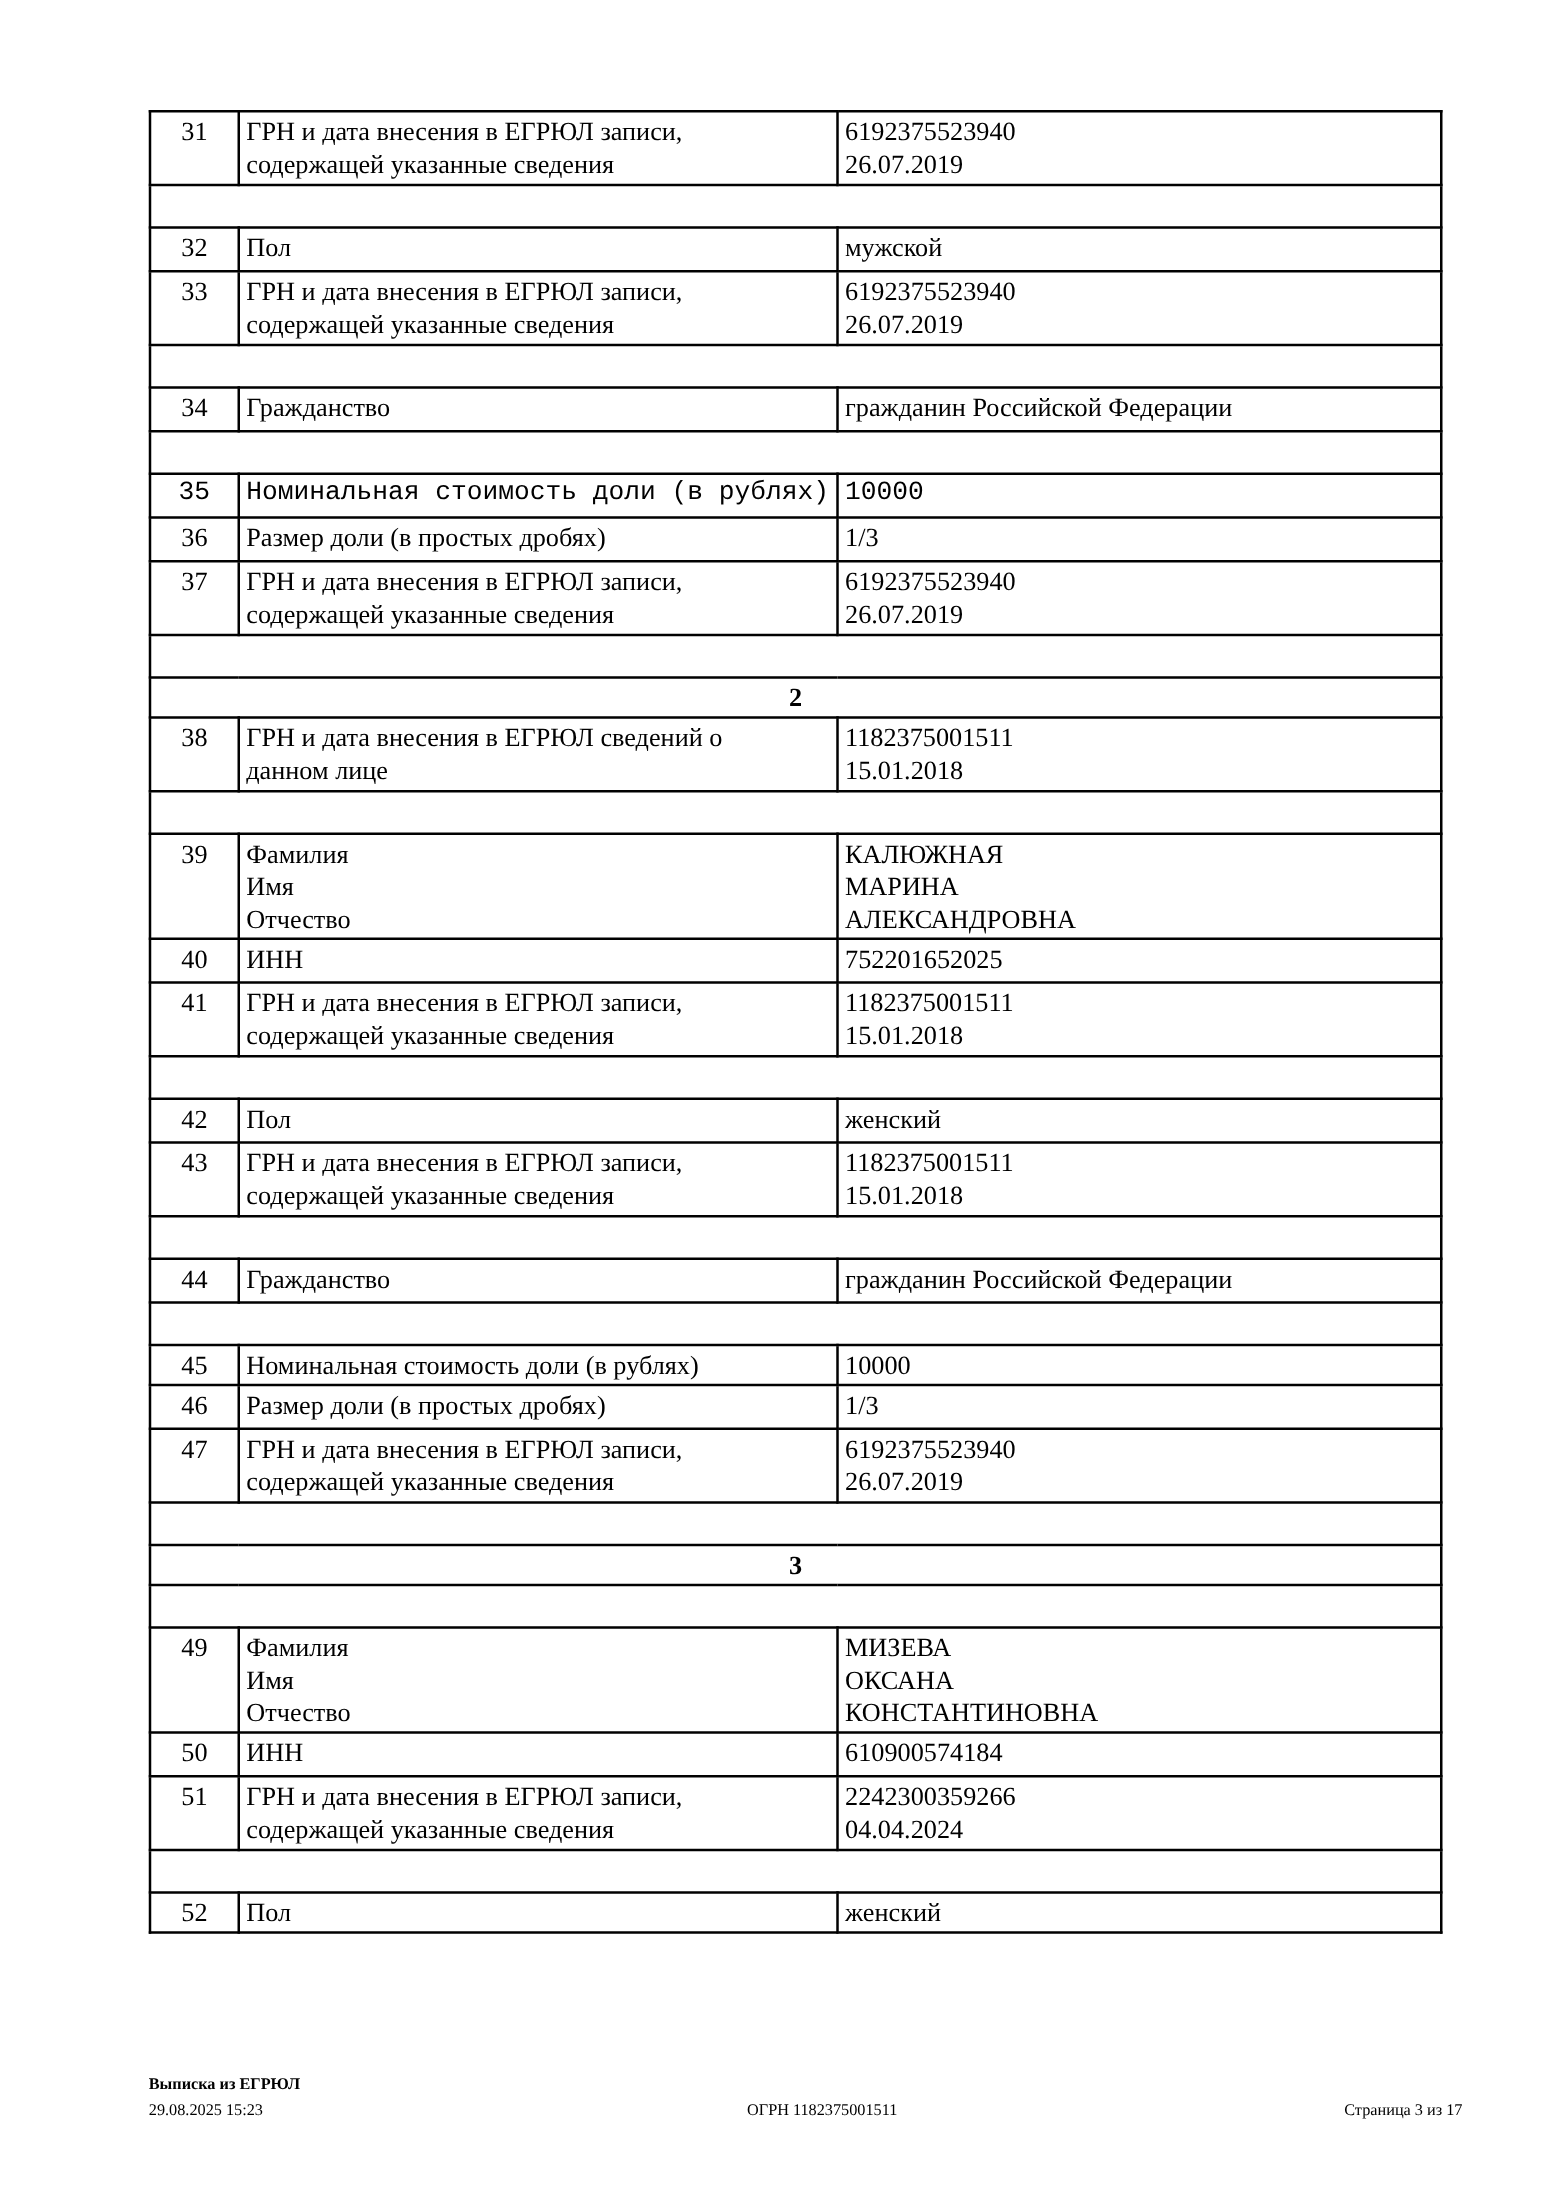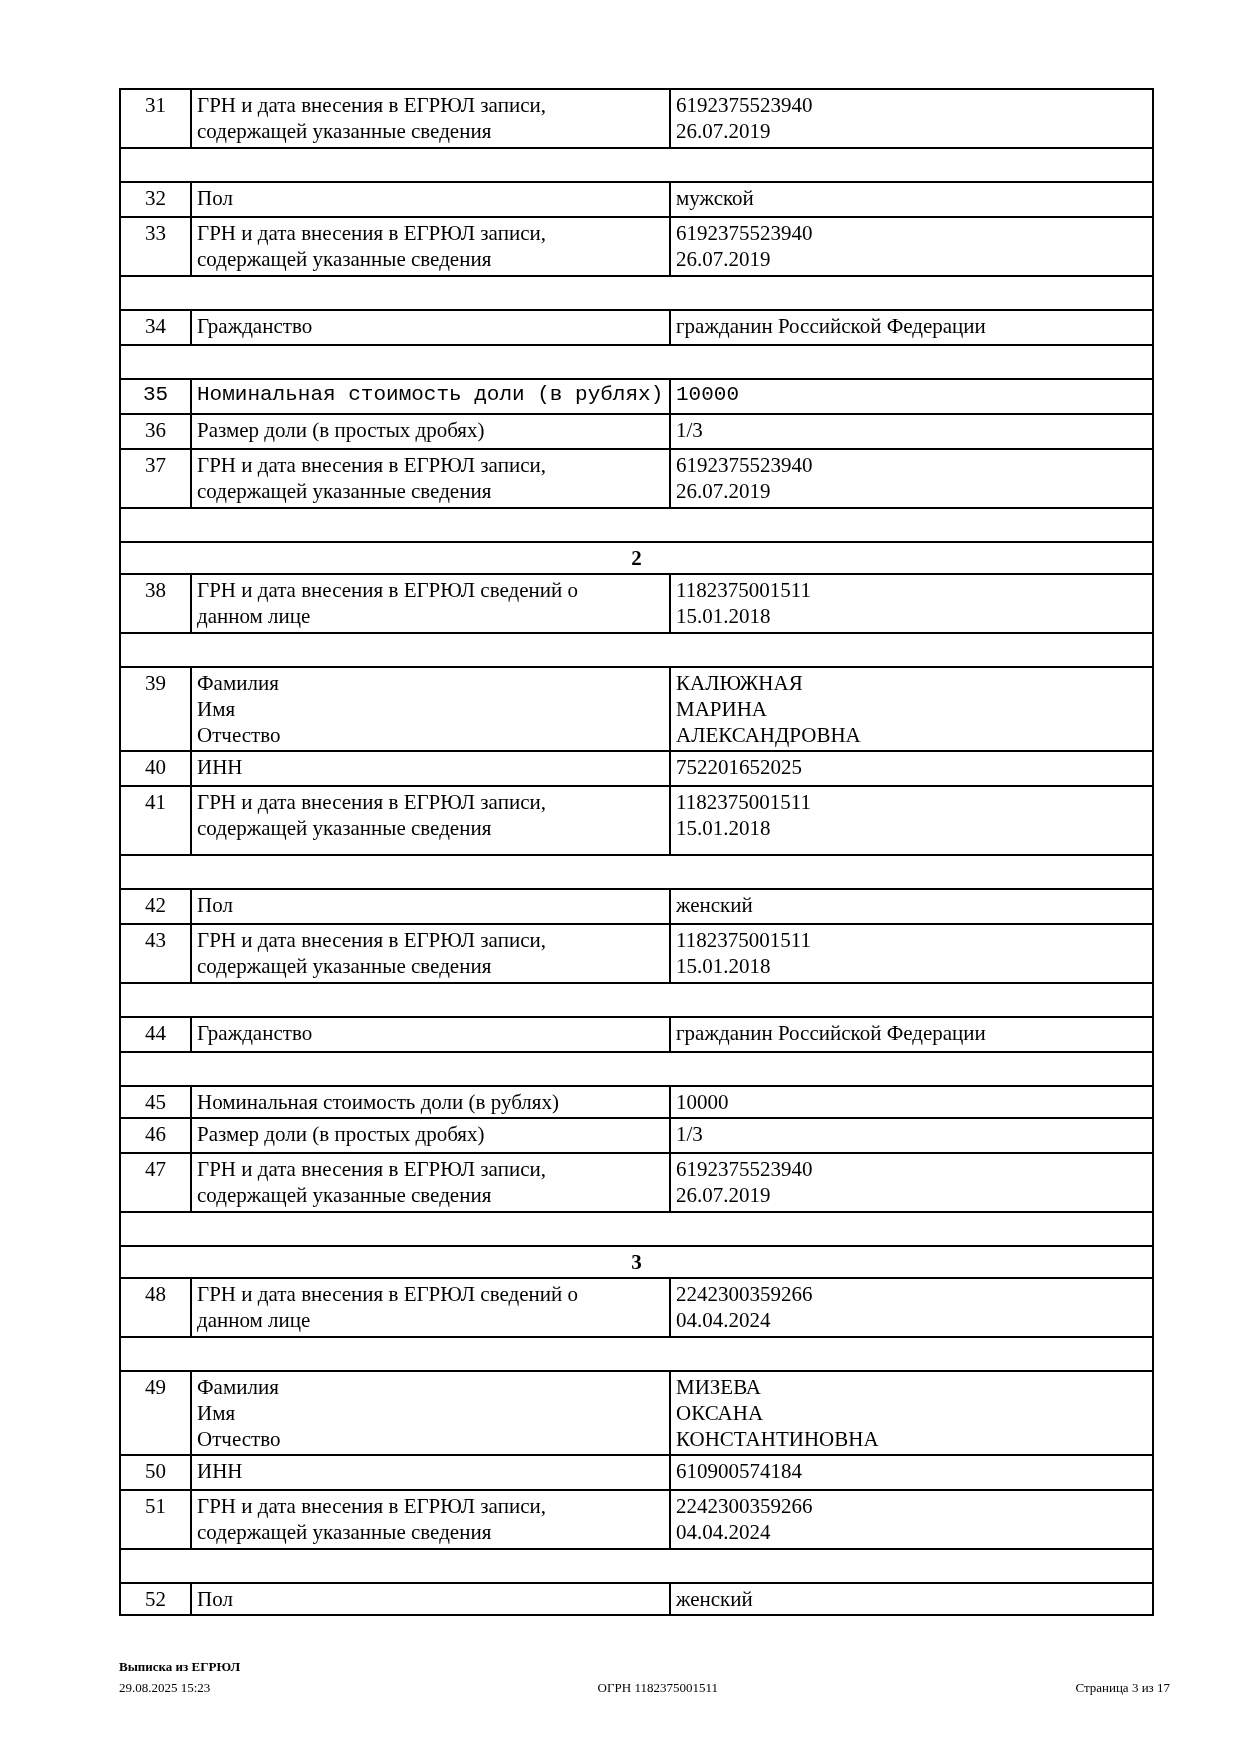--- a/index.html
+++ b/index.html
@@ -149,21 +149,21 @@
 Отчество</td>
           <td class="c-value">КАЛЮЖНАЯ
 МАРИНА
 АЛЕКСАНДРОВНА</td>
         </tr>
         <tr class="r-data" style="height: 35px;">
           <td class="c-num">40</td>
           <td class="c-label">ИНН</td>
           <td class="c-value">752201652025</td>
         </tr>
-        <tr class="r-data" style="height: 69px;">
+        <tr class="r-data" style="height: 59px;">
           <td class="c-num">41</td>
           <td class="c-label">ГРН и дата внесения в ЕГРЮЛ записи,
 содержащей указанные сведения</td>
           <td class="c-value">1182375001511
 15.01.2018</td>
         </tr>
         <tr class="r-spacer" style="height: 34px;">
           <td colspan="3"></td>
         </tr>
         <tr class="r-data" style="height: 35px;">
@@ -204,27 +204,20 @@
           <td class="c-label">ГРН и дата внесения в ЕГРЮЛ записи,
 содержащей указанные сведения</td>
           <td class="c-value">6192375523940
 26.07.2019</td>
         </tr>
         <tr class="r-spacer" style="height: 34px;">
           <td colspan="3"></td>
         </tr>
         <tr class="r-section" style="height: 32px;">
           <td colspan="3">3</td>
-        </tr>
-        <tr class="r-data" style="height: 59px;">
-          <td class="c-num">48</td>
-          <td class="c-label">ГРН и дата внесения в ЕГРЮЛ сведений о
-данном лице</td>
-          <td class="c-value">2242300359266
-04.04.2024</td>
         </tr>
         <tr class="r-spacer" style="height: 34px;">
           <td colspan="3"></td>
         </tr>
         <tr class="r-data" style="height: 83px;">
           <td class="c-num">49</td>
           <td class="c-label">Фамилия
 Имя
 Отчество</td>
           <td class="c-value">МИЗЕВА

